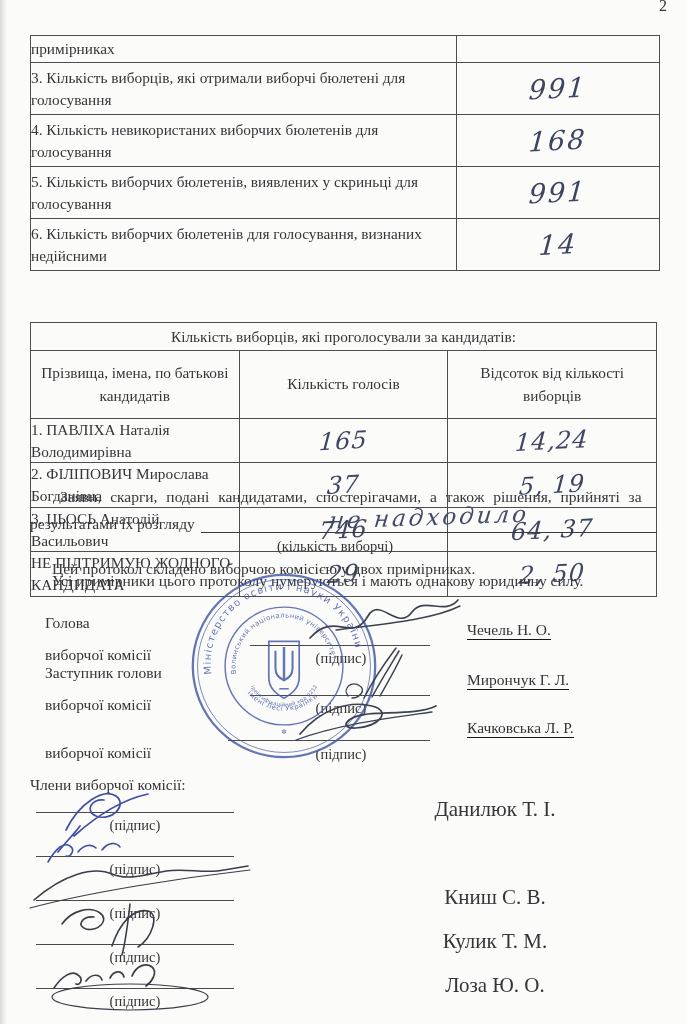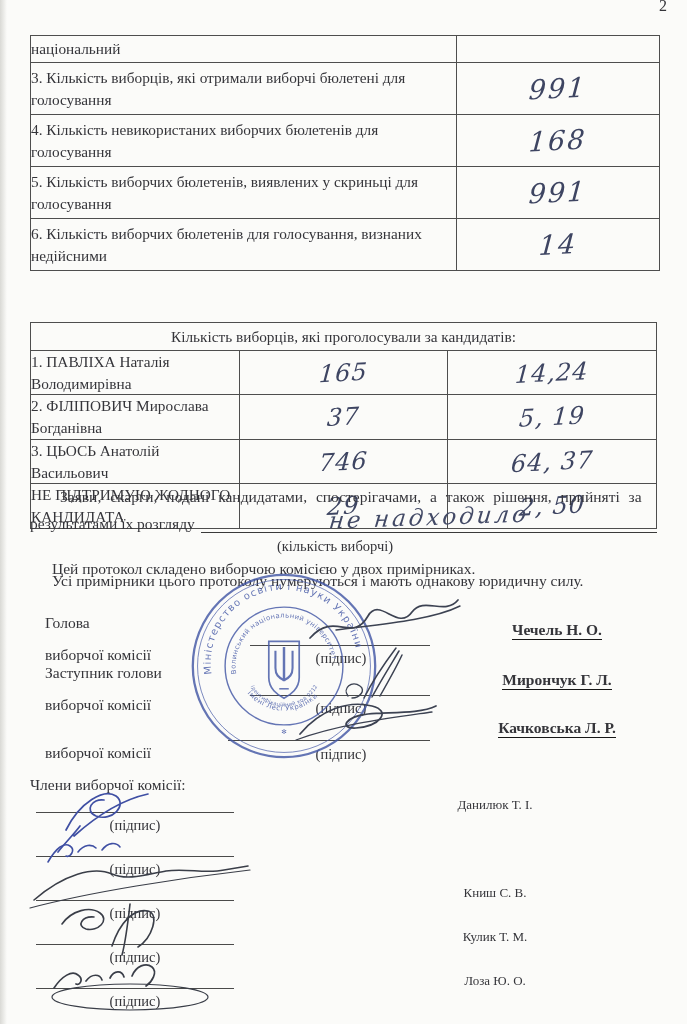--- a/index.html
+++ b/index.html
@@ -34,39 +34,39 @@
   .blank{flex:1;border-bottom:1.4px solid #3a3a3a;margin-left:6px;text-align:center;height:22px;}
   .hw-note{font-family:"DejaVu Serif",serif;font-style:italic;color:#434a66;
            font-size:23px;letter-spacing:3px;display:inline-block;
            transform:rotate(-2deg) skewX(-8deg);position:relative;top:-6px;}
   .blank-caption{position:absolute;left:245px;top:538px;width:180px;text-align:center;font-size:14.5px;}
   .copies{position:absolute;left:52px;font-size:15.5px;}
   
   .off-role{position:absolute;left:45px;width:240px;text-align:left;font-size:15.5px;}
   .sig-line{position:absolute;height:1.3px;background:#4a4a4a;}
   .sig-cap{position:absolute;text-align:center;font-size:14.5px;}
-  .off-name{position:absolute;left:467px;width:180px;text-align:center;font-size:15.5px;font-weight:bold;}
+  .off-name{position:absolute;left:467px;width:180px;font-size:15.5px;}
   .u{border-bottom:1.3px solid #161616;padding-bottom:1px;}
   .mem-title{position:absolute;left:30px;top:776px;font-size:15.5px;}
-  .mem-name{position:absolute;left:410px;width:170px;text-align:center;font-size:13px;}
+  .mem-name{position:absolute;left:410px;width:170px;text-align:center;font-size:21px;}
   
   .stamp{position:absolute;left:189px;top:571px;width:190px;height:190px;opacity:.82;}
   .squiggles{position:absolute;left:0;top:0;width:687px;height:1024px;pointer-events:none;}
 </style>
 </head>
 <body>
 
 <div class="page">
 
   <div class="page-number">2</div>
 
   <table class="tbl tbl-upper">
     <tbody>
         <tr class="r-cont">
-      <td class="lbl" style="width:425px">національний</td>
+      <td class="lbl" style="width:425px">примірниках</td>
       <td class="val" style="width:202px"></td>
     </tr>
     <tr class="r-std">
       <td class="lbl">3. Кількість виборців, які отримали виборчі бюлетені для голосування</td>
       <td class="val"><span class="hw">991</span></td>
     </tr>
     <tr class="r-std">
       <td class="lbl">4. Кількість невикористаних виборчих бюлетенів для голосування</td>
       <td class="val"><span class="hw">168</span></td>
     </tr>
@@ -78,20 +78,25 @@
       <td class="lbl">6. Кількість виборчих бюлетенів для голосування, визнаних недійсними</td>
       <td class="val"><span class="hw">14</span></td>
     </tr>
   </tbody>
     </table>
 
   <table class="tbl tbl-cand">
     <tbody>
         <tr class="caption-row">
       <td colspan="3">Кількість виборців, які проголосували за кандидатів:</td>
+    </tr>
+    <tr class="head-row">
+      <td style="width:420px">Прізвища, імена, по батькові кандидатів</td>
+      <td style="width:83px">Кількість голосів</td>
+      <td style="width:124px">Відсоток від кількості виборців</td>
     </tr>
     <tr class="r-cand">
       <td class="lbl">1. ПАВЛІХА Наталія Володимирівна</td>
       <td class="val"><span class="hw sm">165</span></td>
       <td class="val"><span class="hw sm">14,24</span></td>
     </tr>
     <tr class="r-cand">
       <td class="lbl">2. ФІЛІПОВИЧ Мирослава Богданівна</td>
       <td class="val"><span class="hw sm">37</span></td>
       <td class="val"><span class="hw sm">5, 19</span></td>

